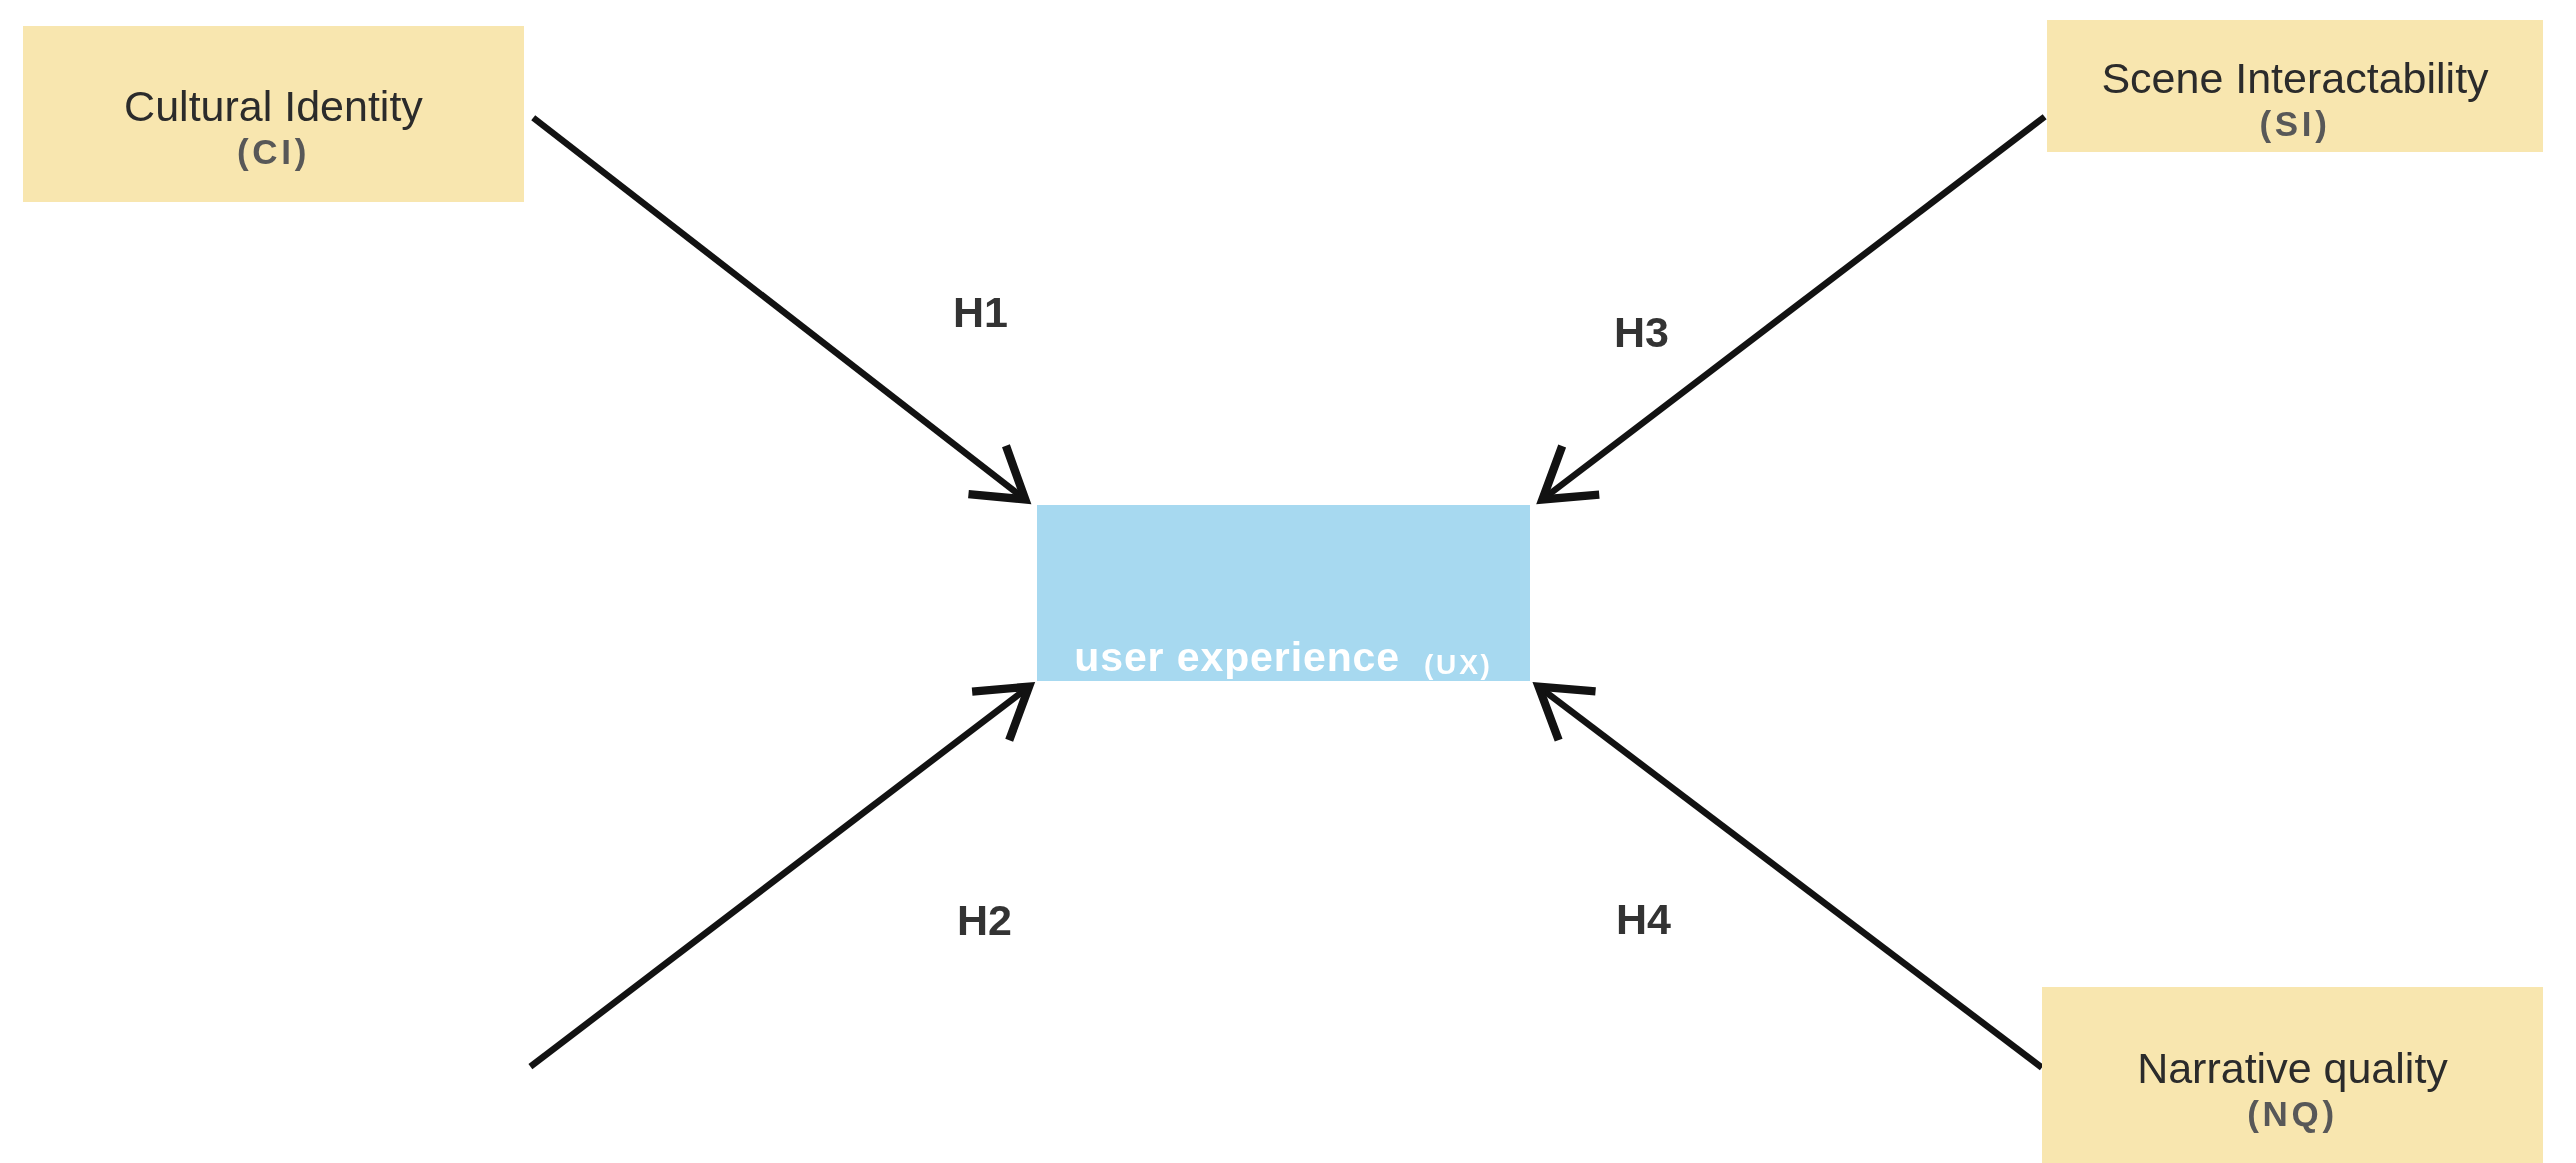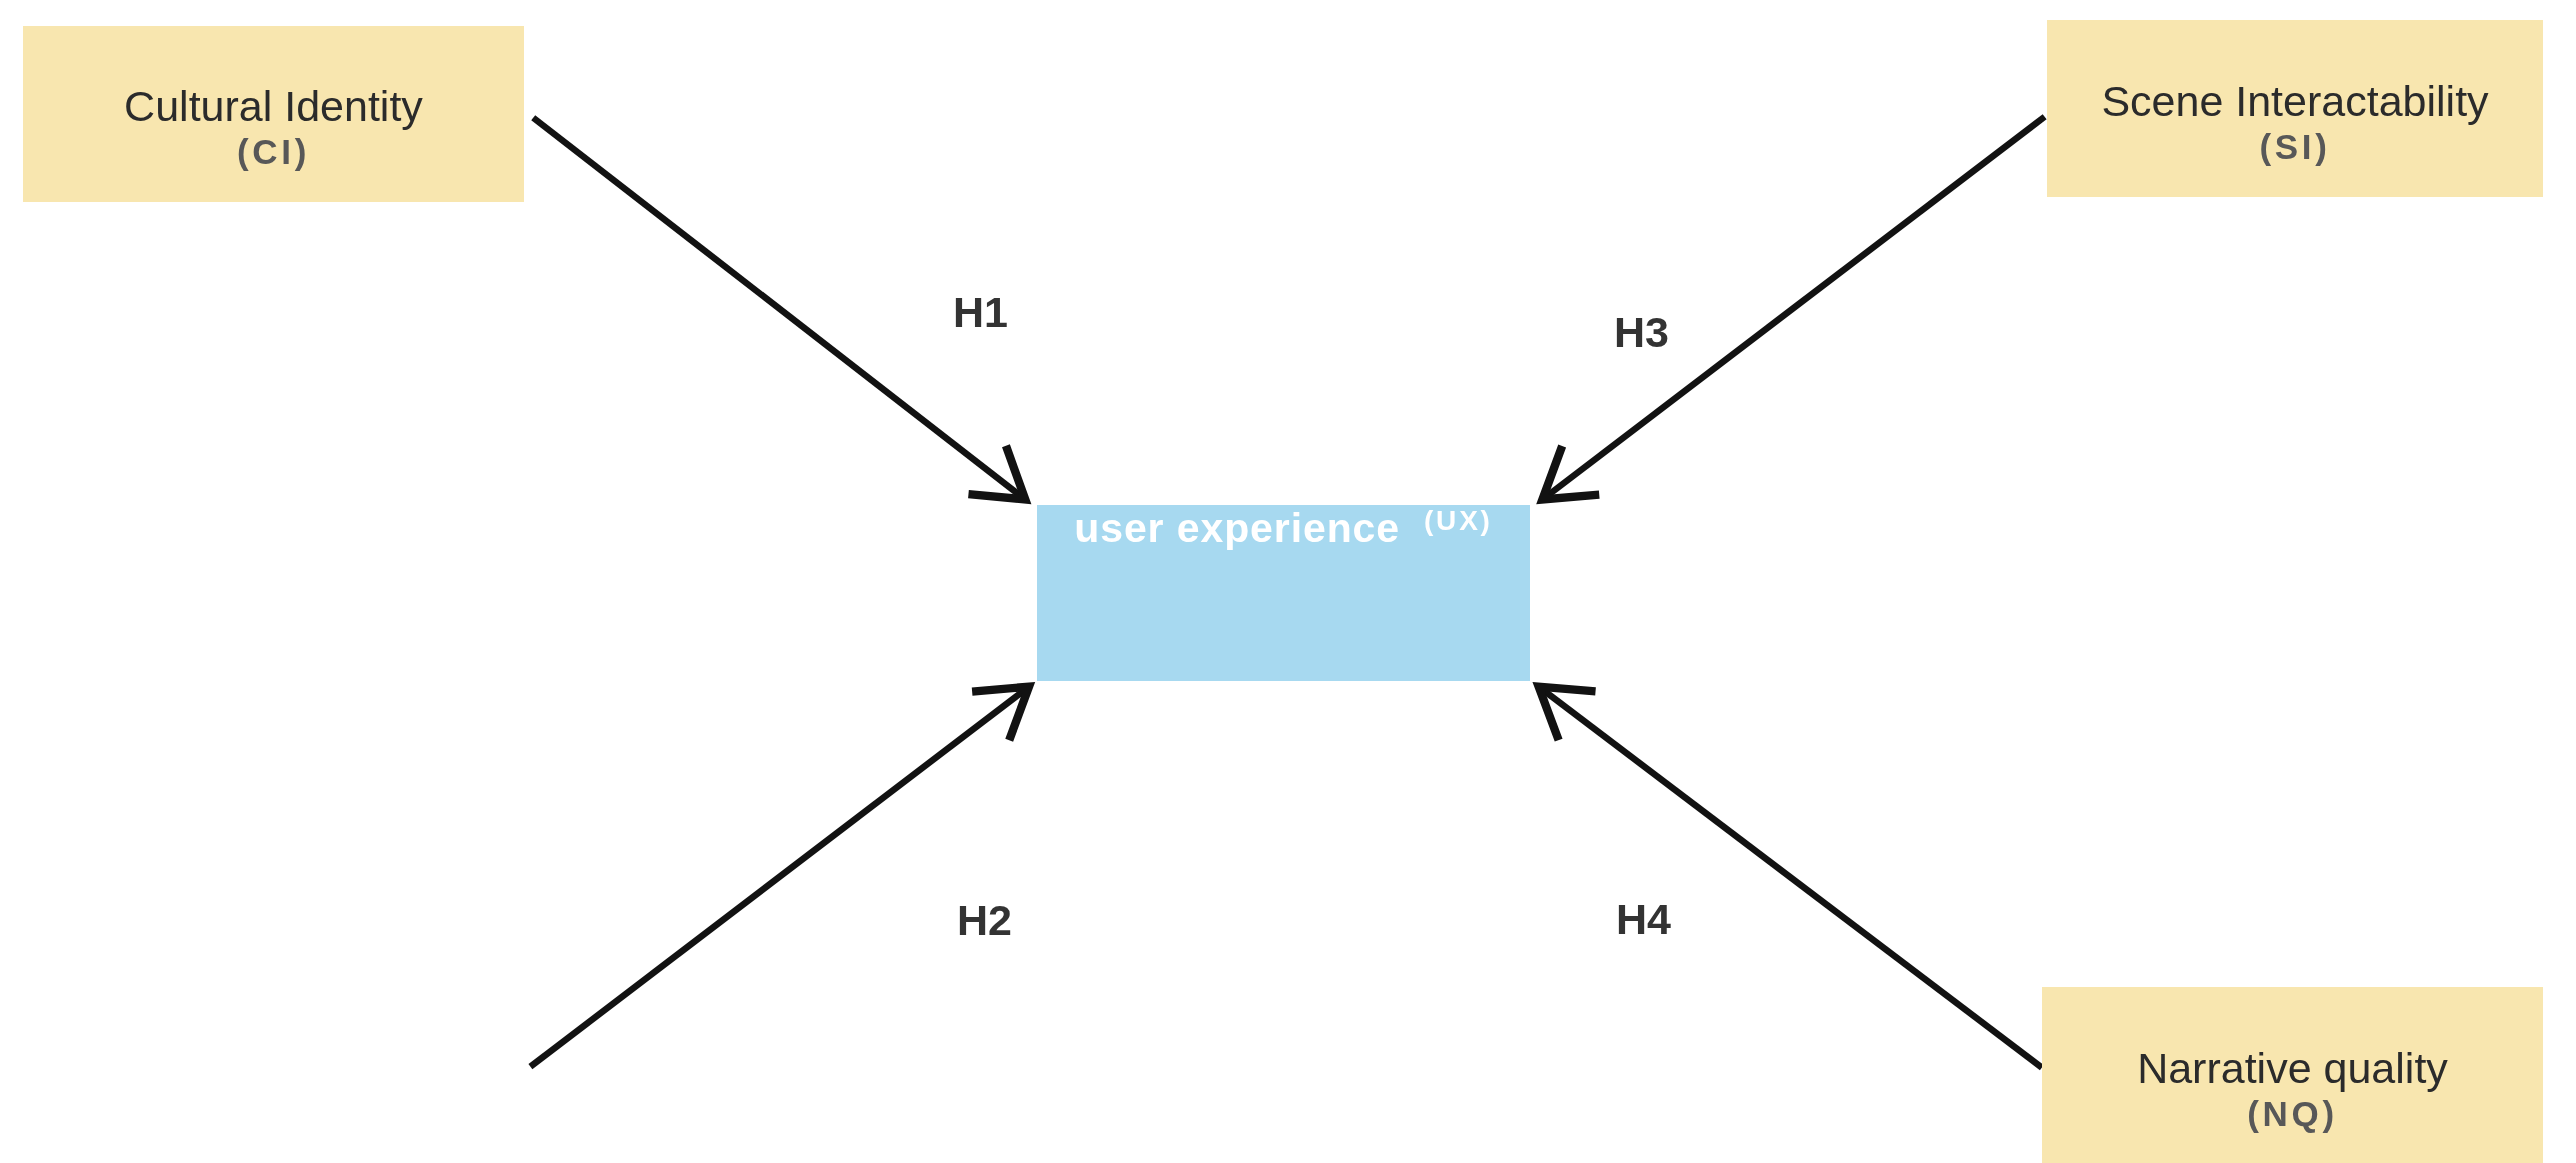--- a/index.html
+++ b/index.html
@@ -62,21 +62,21 @@
     margin-top: 1.9px;
   }
   .center-box {
     position: absolute;
     left: 1037px;
     top: 505px;
     width: 493px;
     height: 176px;
     background: var(--center-box-bg, #A7D9F0);
     display: flex;
-    align-items: flex-start;
+    align-items: flex-end;
     justify-content: center;
     box-sizing: border-box;
     white-space: nowrap;
   }
   .center-label {
     font-size: 41px;
     font-weight: 700;
     color: var(--center-text-color, #ffffff);
     letter-spacing: 0.9px;
   }
@@ -90,21 +90,21 @@
   .h-label {
     position: absolute;
     width: 111px;
     text-align: center;
     font-size: 43px;
     font-weight: 700;
     color: var(--hlabel-color, #333333);
     line-height: 50px;
   }
   .pos-ci { left: 23px;  top: 26px;   width: 501px; height: 176px; }
-  .pos-si { left: 2047px; top: 20.4px;  width: 496px; height: 177px; }
+  .pos-si { left: 2047px; top: 20.4px;  width: 496px; height: 132px; }
   .pos-fc { left: 23px;  top: 958px; width: 501px; height: 176px; }
   .pos-nq { left: 2042px; top: 987px; width: 501px; height: 178px; }
   .pos-h1 { left: 925px;  top: 287px; }
   .pos-h2 { left: 929px; top: 895px; }
   .pos-h3 { left: 1586px; top: 288px; margin-top: 19px; }
   .pos-h4 { left: 1588px; top: 894px; }
 </style>
 </head>
 <body>
 

